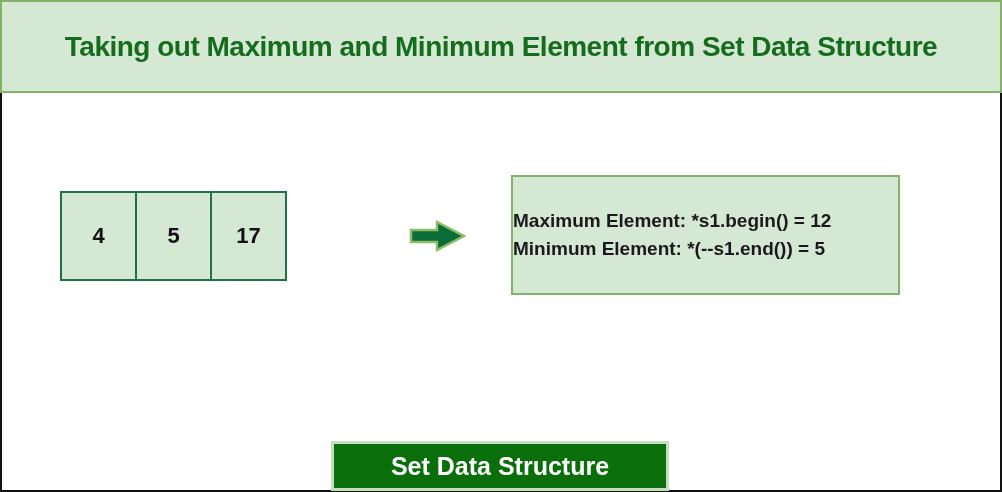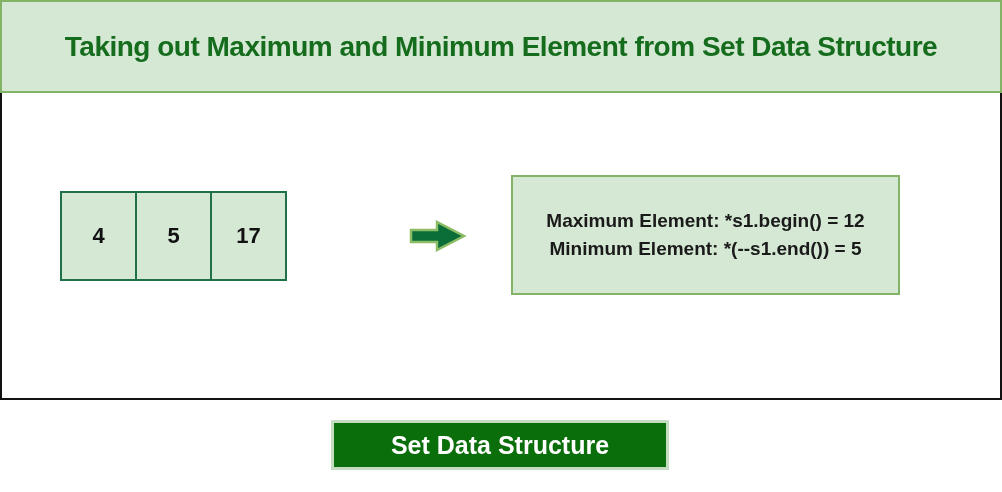--- a/index.html
+++ b/index.html
@@ -8,21 +8,21 @@
     width: 1002px;
     height: 492px;
     background: #ffffff;
     font-family: "Liberation Sans", sans-serif;
     overflow: hidden;
     position: relative;
   }
   .stage {
     position: relative;
     width: 1002px;
-    height: 400px;
+    height: 492px;
   }
   
   .main-frame {
     position: absolute;
     left: 0; right: 0;
     top: 91px; bottom: 0;
     background: #ffffff;
     border: 2px solid #121212;
     box-sizing: border-box;
     z-index: 1;
@@ -86,36 +86,36 @@
     position: absolute;
     left: 511px;
     top: 175px;
     width: 389px;
     height: 120px;
     box-sizing: border-box;
     background: #d5e8d4;
     border: 2px solid #82b366;
     display: flex;
     flex-direction: column;
-    align-items: center;
+    align-items: flex-start;
     justify-content: center;
     z-index: 3;
   }
   .result-line {
     font-size: 19px;
     font-weight: bold;
     color: #1a1a1a;
     line-height: 28px;
     white-space: nowrap;
   }
   
   .footer-label-box {
     position: absolute;
     left: 331px;
-    top: 420px;
+    top: 441px;
     width: 338px;
     height: 50px;
     box-sizing: border-box;
     background: #0a6e0a;
     border: 3px solid #c6dcc0;
     display: flex;
     align-items: center;
     justify-content: center;
     z-index: 3;
   }

